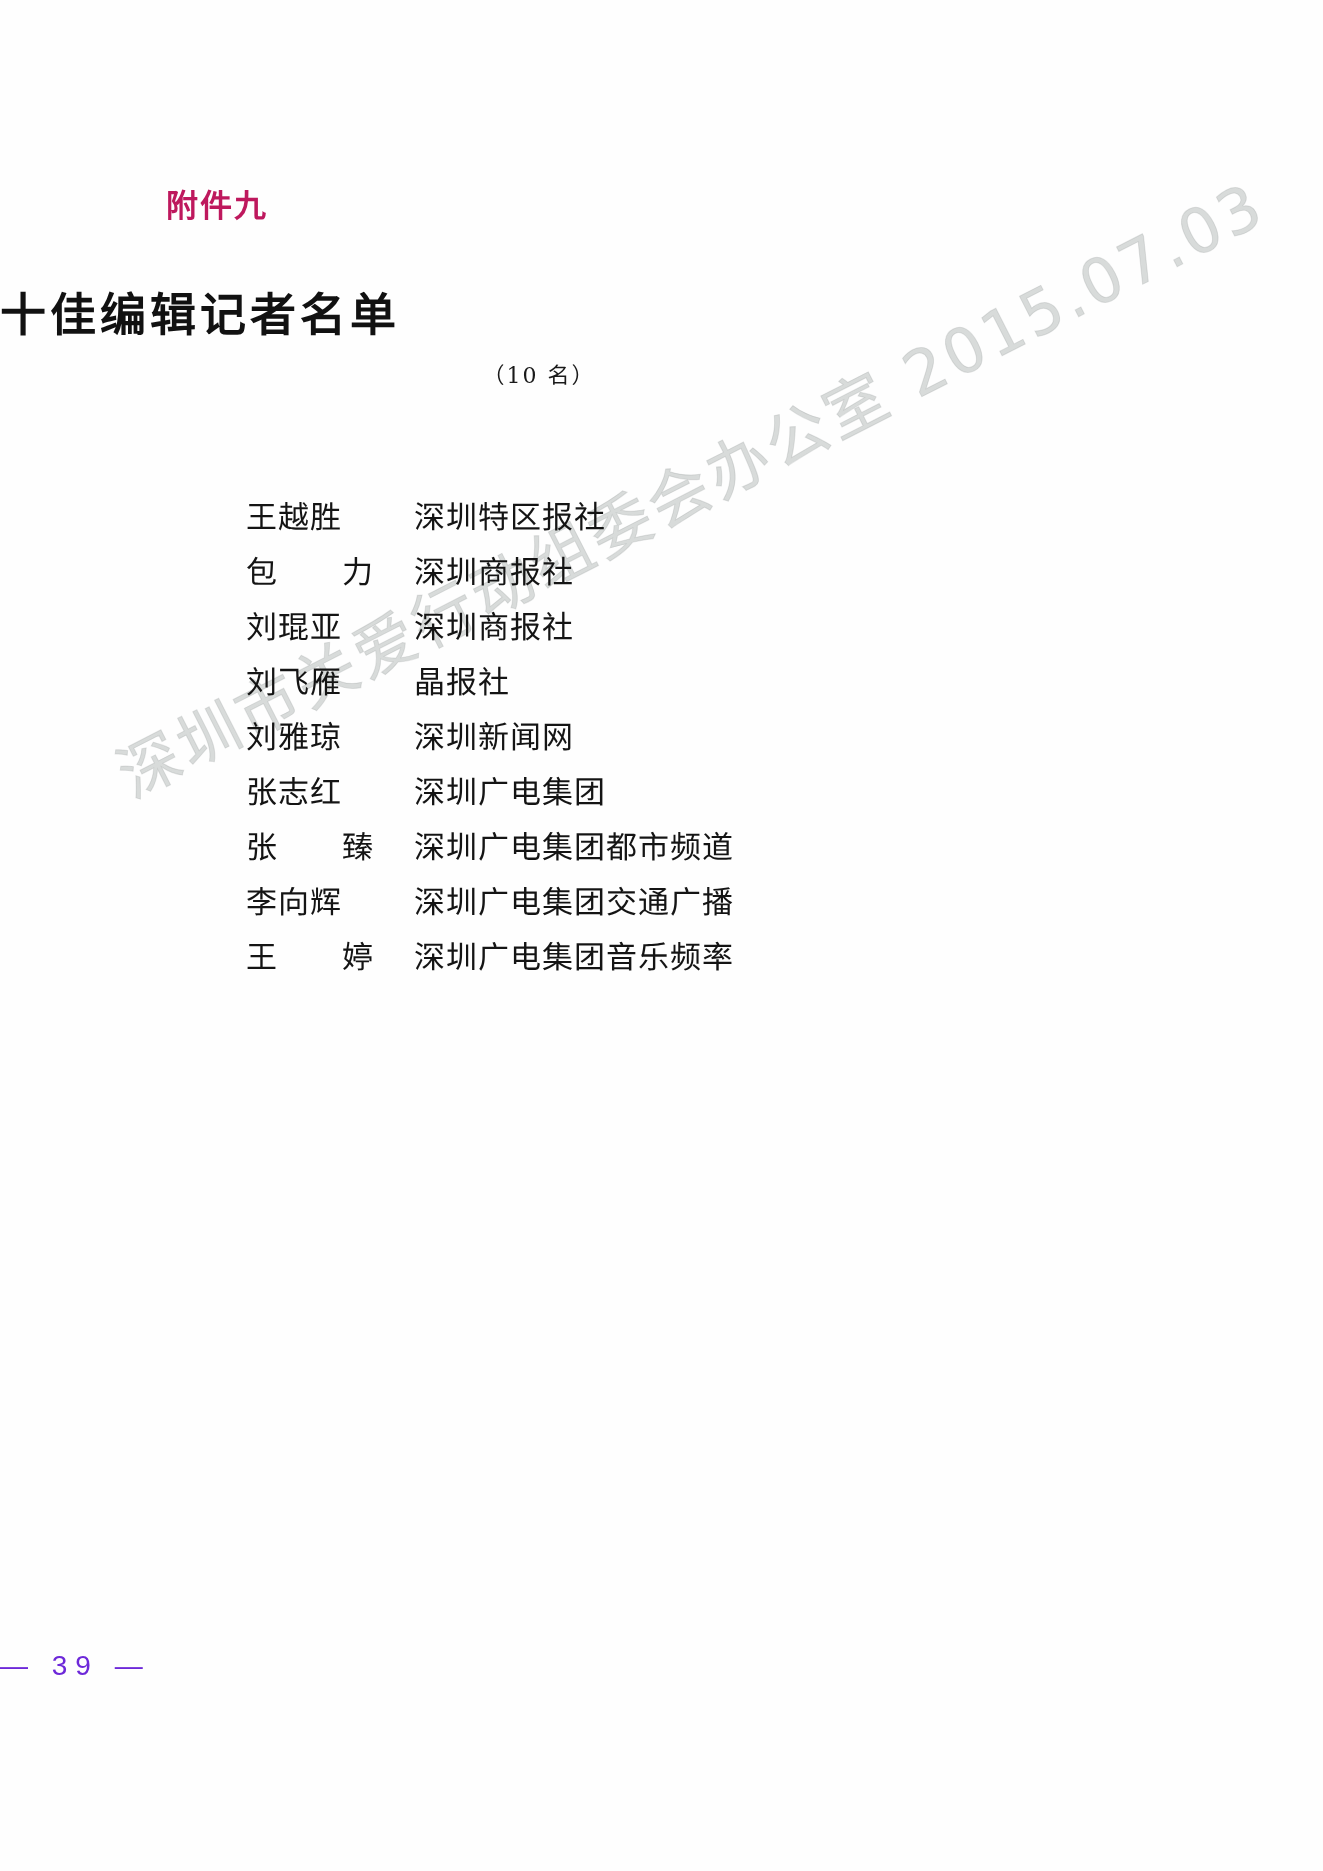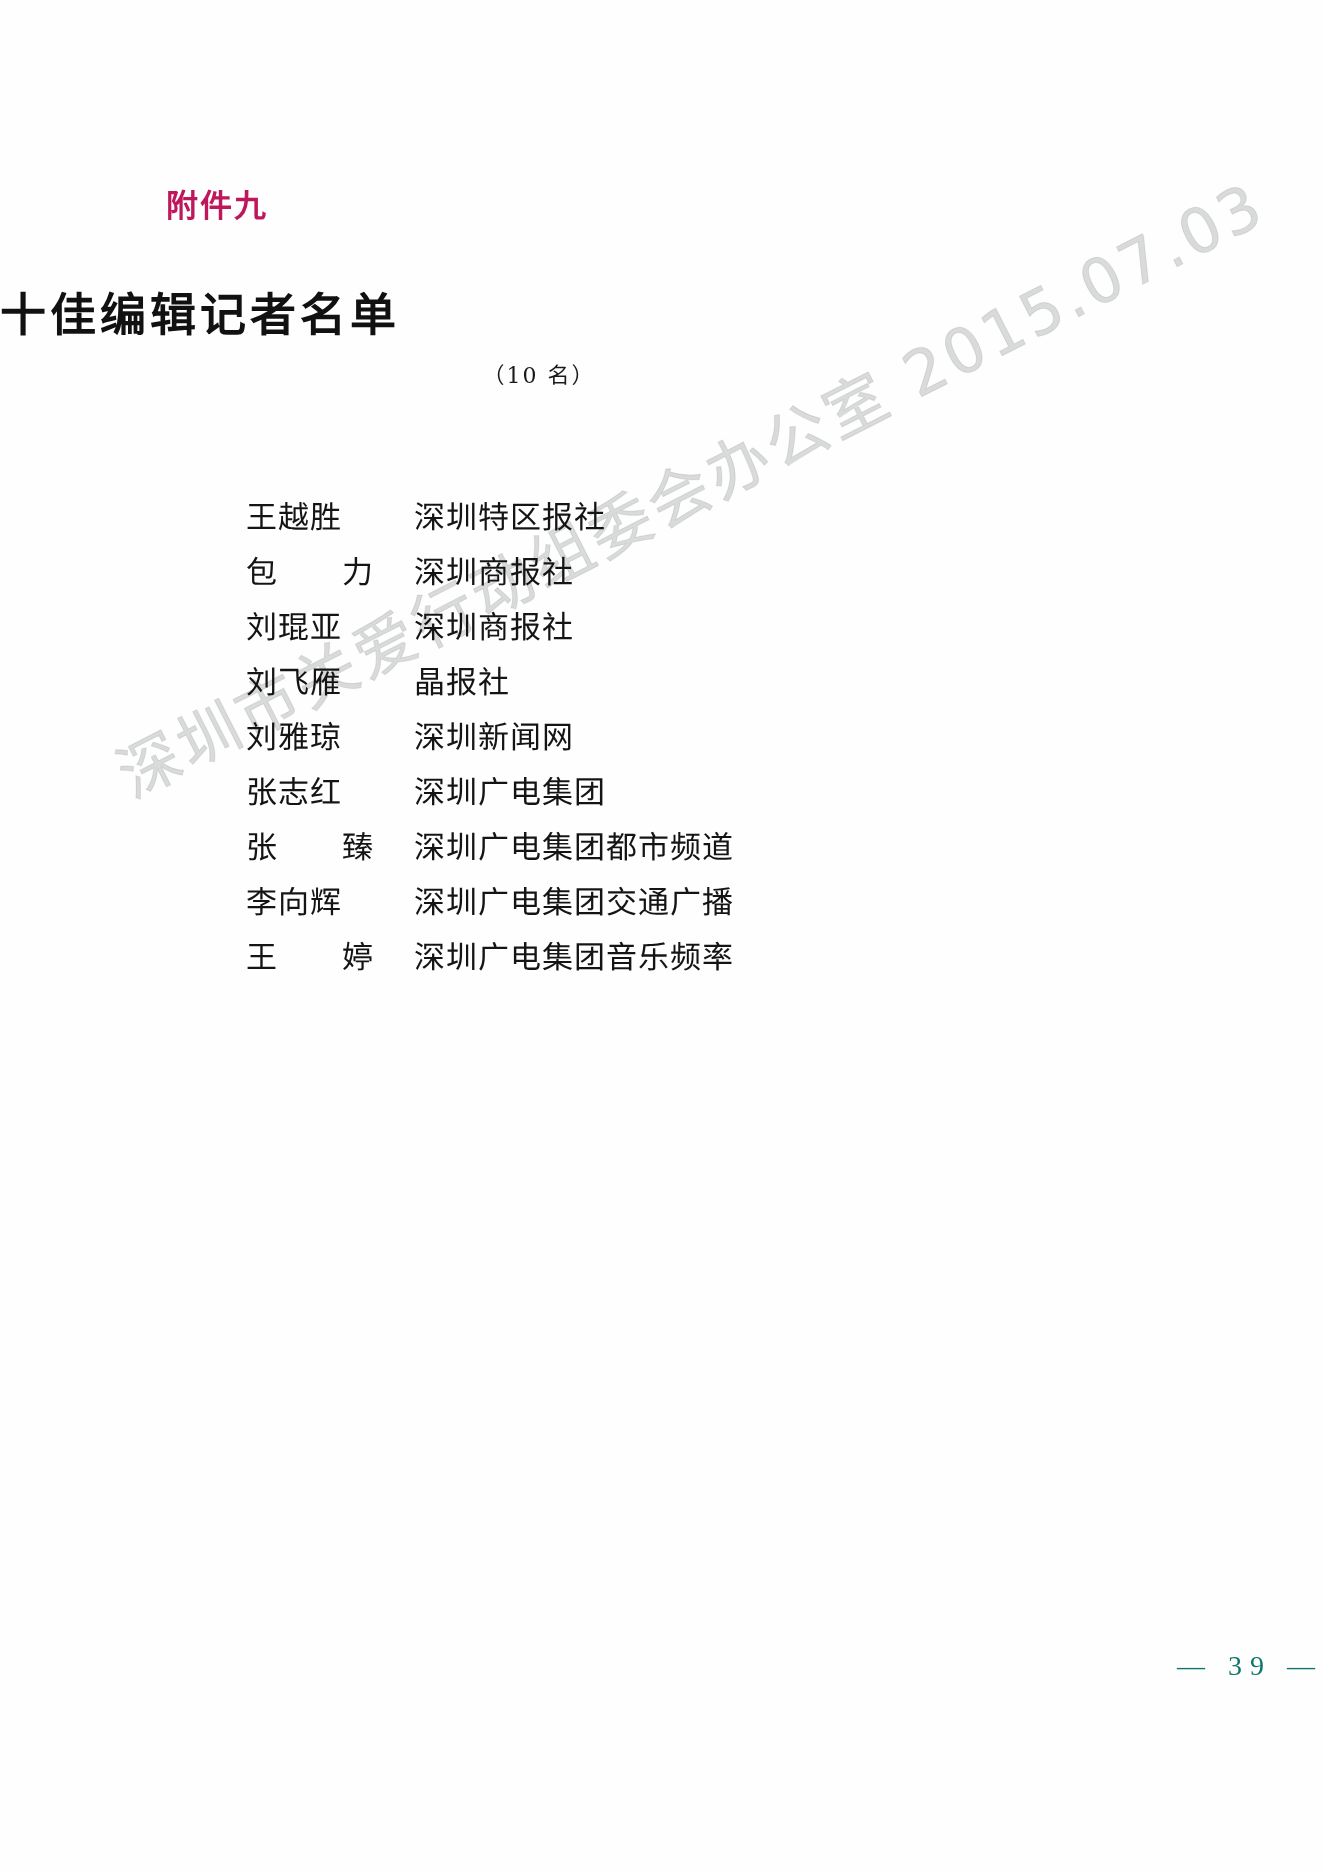--- a/index.html
+++ b/index.html
@@ -111,25 +111,25 @@
   .org-name {
     flex: 1 1 auto;
     white-space: pre;
   }
 
   .page-number {
     position: absolute;
     left: 0;
     top: 1650px;
     width: 1323px;
-    text-align: right;
-    font-family: Liberation Serif, serif;
+    text-align: left;
+    font-family: Liberation Sans, sans-serif;
     font-size: 28px;
     letter-spacing: 8px;
-    color: #0f766e;
+    color: #6d28d9;
   }
 </style>
 </head>
 <body>
 
 <div class="page">
 
   <div class="watermark">
     <div class="wm-text">深圳市关爱行动组委会办公室 2015.07.03</div>
   </div>

